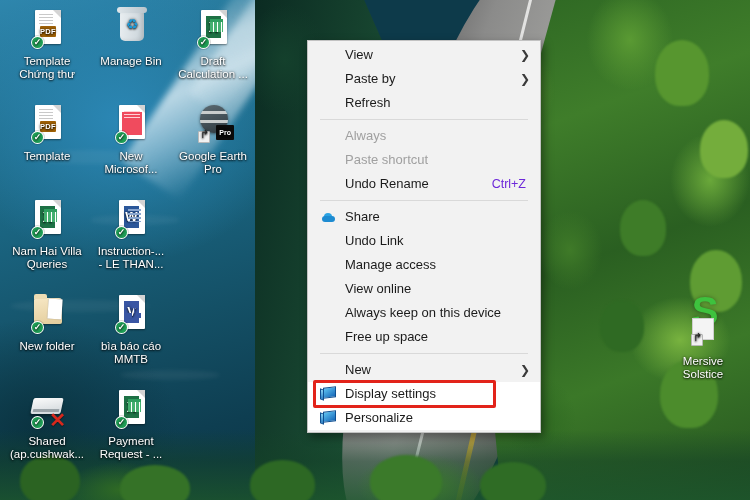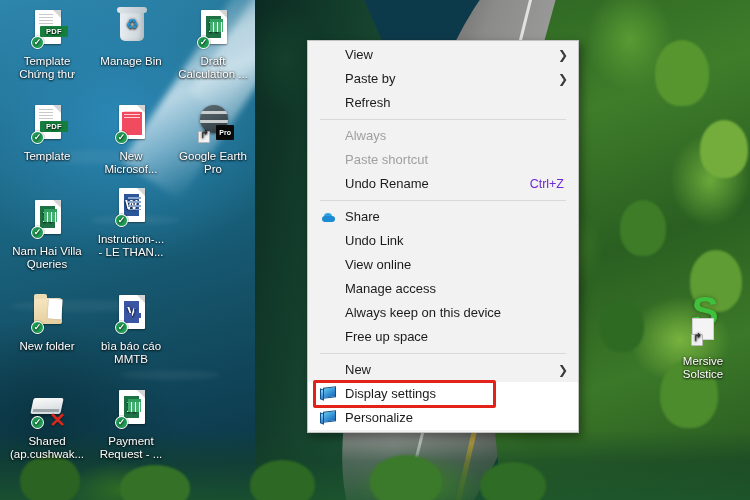--- a/index.html
+++ b/index.html
@@ -140,22 +140,22 @@
   }
   .sheet:after{ 
     content:""; position:absolute; right:0; top:0;
     border-left:8px solid transparent; border-top:8px solid #d4d4d4;
   }
   .sheet .lines{
     position:absolute; left:4px; top:4px; width:14px; height:12px;
     background:repeating-linear-gradient(180deg,#c9c9c9 0 1px, transparent 1px 3px);
   }
   .badge-pdf{
-    position:absolute; left:5px; top:16px; width:28px; height:11px;
-    background:#15803d; color:#fff; font-size:7.5px; font-weight:bold;
+    position:absolute; left:5px; top:16px; width:16px; height:11px;
+    background:#a16207; color:#fff; font-size:7.5px; font-weight:bold;
     line-height:11px; text-align:center; letter-spacing:.3px; border-radius:1px;
   }
   .badge-x{
     position:absolute; left:5px; top:6px; width:15px;height:22px;
     background:#1e7145; color:#fff; font-weight:bold; font-size:14px;
     line-height:22px; text-align:center;
   }
   .badge-w{
     position:absolute; left:5px; top:6px; width:15px;height:22px;
     background:#2b579a; color:#fff; font-weight:bold; font-size:13px;
@@ -277,21 +277,21 @@
     text-shadow:0 0 4px rgba(0,0,0,.35);
   }
   .mersive-tile{
     position:absolute; left:10px; top:10px; width:22px;height:22px;
     background:#f4f4f4; border:1px solid #cfcfcf;
   }
 
   
   #context-menu{
     position:absolute;
-    left:307px; top:40px; width:272px;
+    left:307px; top:40px; width:234px;
     background:#f2f2f2;
     border:1px solid #c2c2c2;
     box-shadow:3px 4px 9px rgba(0,0,0,.42);
     padding:2px 0 2px 0;
     font-size:13px;
     color:#1b1b1b;
     user-select:none;
   }
   .mi{
     position:relative;
@@ -461,21 +461,21 @@
       <div class="icon-art">
         <div class="sheet">
           <div class="badge-x">X</div>
           <div class="grid-xl"></div>
         </div>
         <div class="sync-badge"></div>
       </div>
       <div class="icon-label">Nam Hai Villa
 Queries</div>
     </div>
-    <div class="icon-cell" style="left: 88px; top: 186px;">
+    <div class="icon-cell" style="left: 88px; top: 198px;">
       <div class="icon-art">
         <div class="sheet">
           <div class="badge-w">W</div>
           <div class="grid-w"></div>
         </div>
         <div class="sync-badge"></div>
       </div>
       <div class="icon-label">Instruction-...
 - LE THAN...</div>
     </div>
@@ -545,22 +545,22 @@
       <div class="mi disabled"><span class="mi-label">Paste shortcut</span></div>
       <div class="mi"><span class="mi-label">Undo Rename</span><span class="accel">Ctrl+Z</span></div>
       <div class="sep"></div>
       <div class="mi"><span class="mi-icon">
           <span class="cloud">
             <i></i>
             <b></b>
           </span>
         </span><span class="mi-label">Share</span></div>
       <div class="mi"><span class="mi-label">Undo Link</span></div>
+      <div class="mi"><span class="mi-label">Manage access</span></div>
       <div class="mi"><span class="mi-label">View online</span></div>
-      <div class="mi"><span class="mi-label">Manage access</span></div>
       <div class="mi"><span class="mi-label">Always keep on this device</span></div>
       <div class="mi"><span class="mi-label">Free up space</span></div>
       <div class="sep"></div>
       <div class="mi"><span class="mi-label">New</span><span class="chev">❯</span></div>
       <div class="mi highlighted"><span class="mi-icon">
           <span class="monitor">
             <span class="side"></span>
             <span class="scr"></span>
           </span>
         </span><span class="mi-label">Display settings</span></div>

